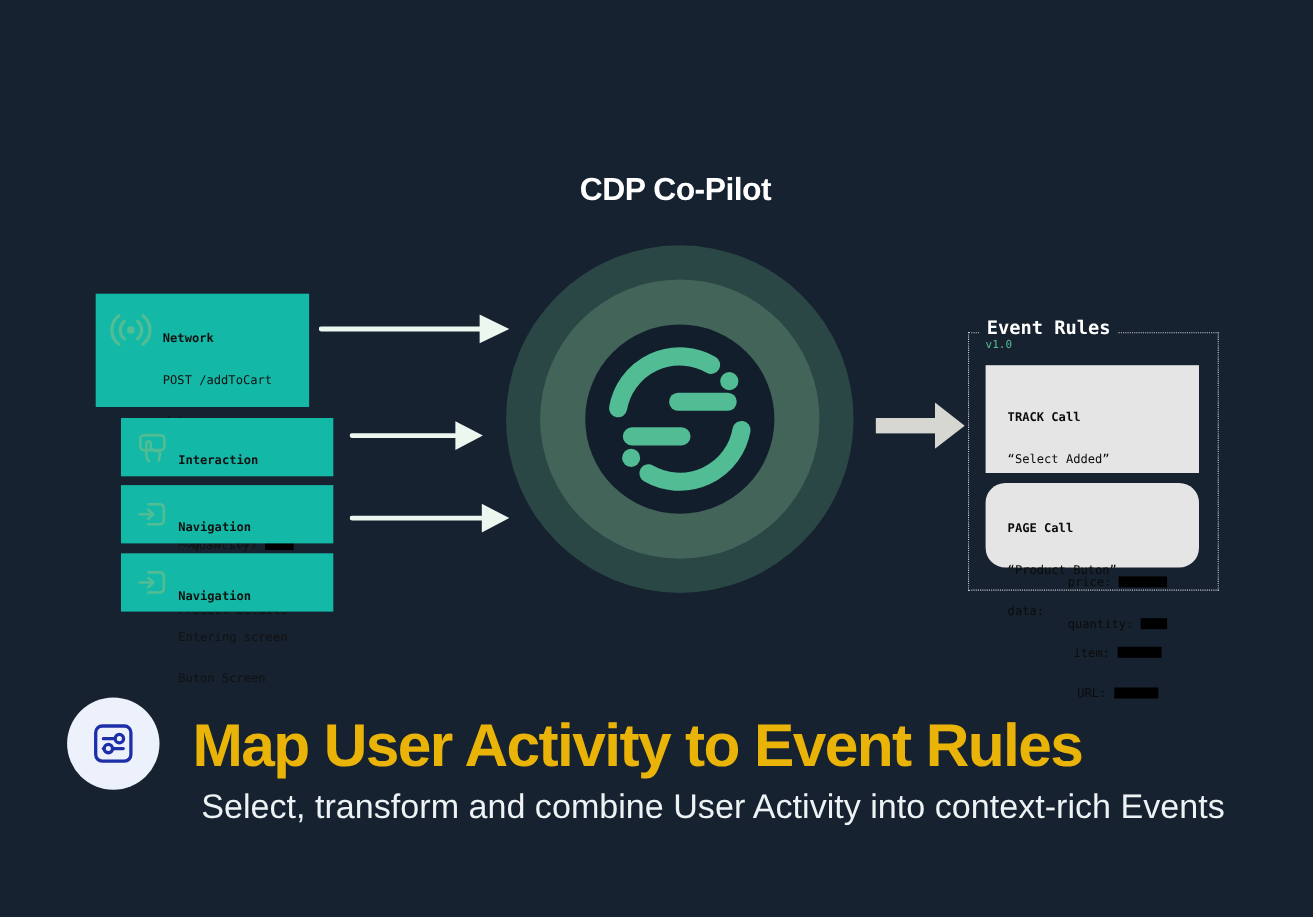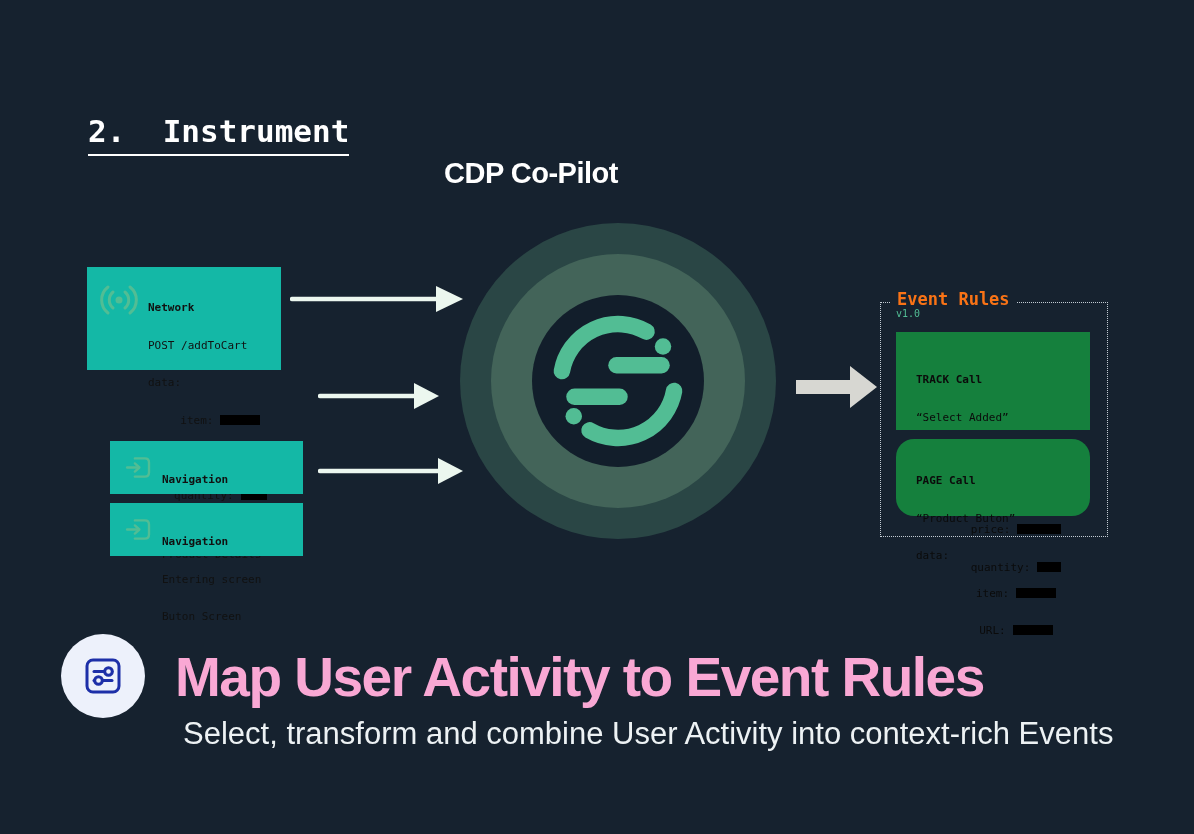--- a/index.html
+++ b/index.html
@@ -13,21 +13,21 @@
   .step-title{
     position:absolute;left:88px;top:113px;
     font-family:"DejaVu Sans Mono",monospace;
     font-size:31px;font-weight:700;color:#ffffff;
     white-space:pre;border-bottom:2px solid #ffffff;padding-bottom:5px;
     letter-spacing:0px;
   }
 
   
   .copilot-title{
-    position:absolute;left:444px;top:157px;width:340px;text-align:left;
+    position:absolute;left:444px;top:157px;width:340px;text-align:center;
     font-size:29px;font-weight:700;color:#ffffff;letter-spacing:-0.5px;
   }
 
   
   .hub-outer{position:absolute;left:460px;top:223px;width:316px;height:316px;border-radius:50%;background:#2A4645;}
   .hub-mid{position:absolute;left:31px;top:31px;width:254px;height:254px;border-radius:50%;background:#436459;}
   .hub-inner{position:absolute;left:41px;top:41px;width:172px;height:172px;border-radius:50%;background:#121E2B;display:flex;align-items:center;justify-content:center;}
 
   
   .arrow{position:absolute;}
@@ -38,40 +38,39 @@
   .acard .ttl{font-weight:700;}
   .acard .icon{position:absolute;}
   .field-row{padding-left:26px;text-align:center;}
   .bar{display:inline-block;height:10px;background:#000000;margin-left:7px;vertical-align:-1px;}
   .bw24{width:24px}.bw26{width:26px}.bw40{width:40px}.bw44{width:44px}.bw46{width:46px}
 
   
   .rules-box{position:absolute;left:880px;top:302px;width:226px;height:233px;border:1.5px dotted #C3CCD4;}
   .rules-title{
     position:absolute;left:10px;top:-14px;background:#16222F;padding:0 6px;
-    font-family:"DejaVu Sans Mono",monospace;font-size:17px;font-weight:700;color:#f97316;white-space:pre;
+    font-family:"DejaVu Sans Mono",monospace;font-size:17px;font-weight:700;color:#ffffff;white-space:pre;
   }
   .rules-version{position:absolute;left:15px;top:5px;font-family:"DejaVu Sans Mono",monospace;font-size:10px;color:#52BD94;}
-  .rcard{position:absolute;left:15px;width:194px;background:#15803d;color:#0B0B0B;
+  .rcard{position:absolute;left:15px;width:194px;background:#e5e5e5;color:#0B0B0B;
     font-family:"DejaVu Sans Mono",monospace;font-size:11px;line-height:12.5px;white-space:pre;}
   .rcard .ttl{font-weight:700;}
   .rcard1{top:29px;height:98px;padding:17px 0 0 20px;box-sizing:border-box;}
   .rcard2{top:136px;height:77px;padding:11px 0 0 20px;box-sizing:border-box;border-radius:18px;}
 
   
   .footer-icon-circle{position:absolute;left:61px;top:634px;width:84px;height:84px;border-radius:50%;background:#EDF1FB;display:flex;align-items:center;justify-content:center;}
-  .footer-heading{position:absolute;left:175px;top:645px;font-size:55px;font-weight:700;color:#f9a8d4;letter-spacing:-1.5px;white-space:nowrap;}
+  .footer-heading{position:absolute;left:175px;top:645px;font-size:55px;font-weight:700;color:#eab308;letter-spacing:-1.5px;white-space:nowrap;}
   .footer-subheading{position:absolute;left:183px;top:716px;font-size:31px;font-weight:400;color:#EDF2F4;white-space:nowrap;}
 </style>
 </head>
 <body>
 
 <div class="canvas">
 
-  <div class="step-title">2.  Instrument</div>
 
   <div class="copilot-title">CDP Co-Pilot</div>
 
   <div class="hub-outer">
     <div class="hub-mid">
       <div class="hub-inner">
         <svg width="150" height="150" viewBox="0 0 100 100">
           <g stroke="#52BD94" stroke-width="11" fill="none" stroke-linecap="round">
             <path d="M 12.6 43.4 A 38 38 0 0 1 69 17.1"></path>
             <path d="M 87.4 56.6 A 38 38 0 0 1 31 82.9"></path>
@@ -116,20 +115,33 @@
     <div class="txt" style="left:61px;top:10px;">
       <div class="ttl">Network</div>
       <div>POST /addToCart</div>
       <div>data:</div>
       <div class="field-row"><span>item:</span><span class="bar bw40"></span></div>
       <div class="field-row"><span>price:</span><span class="bar bw46"></span></div>
       <div class="field-row"><span>quantity:</span><span class="bar bw26"></span></div>
     </div>
   </div>
 
+  <div class="acard" style="left:110px;top:380px;width:193px;height:53px;">
+    <svg class="icon" style="left:13px;top:11px;" width="31" height="31" viewBox="0 0 34 34">
+      <g stroke="#52BD94" stroke-width="2.6" fill="none" stroke-linecap="round" stroke-linejoin="round">
+        <rect x="5" y="5" width="24" height="15" rx="4"></rect>
+        <path d="M 13.5 31 Q 11 28 11 24.5 L 11 13.5 Q 11 11.2 13.2 11.2 Q 15.4 11.2 15.4 13.5 L 15.4 19 L 22.5 21.2 Q 25.2 22 24.6 24.8 L 23.4 30.2"></path>
+      </g>
+    </svg>
+    <div class="txt" style="left:52px;top:8px;">
+      <div class="ttl">Interaction</div>
+      <div>Buton Click</div>
+      <div>Add to Cart</div>
+    </div>
+  </div>
 
   <div class="acard" style="left:110px;top:441px;width:193px;height:53px;">
     <svg class="icon" style="left:13px;top:11px;" width="31" height="31" viewBox="0 0 34 34">
       <g stroke="#52BD94" stroke-width="2.6" fill="none" stroke-linecap="round" stroke-linejoin="round">
         <path d="M 13 7 L 24 7 Q 28.5 7 28.5 11.5 L 28.5 22.5 Q 28.5 27 24 27 L 13 27"></path>
         <line x1="4.5" y1="17" x2="16.5" y2="17"></line>
         <polyline points="13,12.5 18,17 13,21.5"></polyline>
       </g>
     </svg>
     <div class="txt" style="left:52px;top:8px;">

